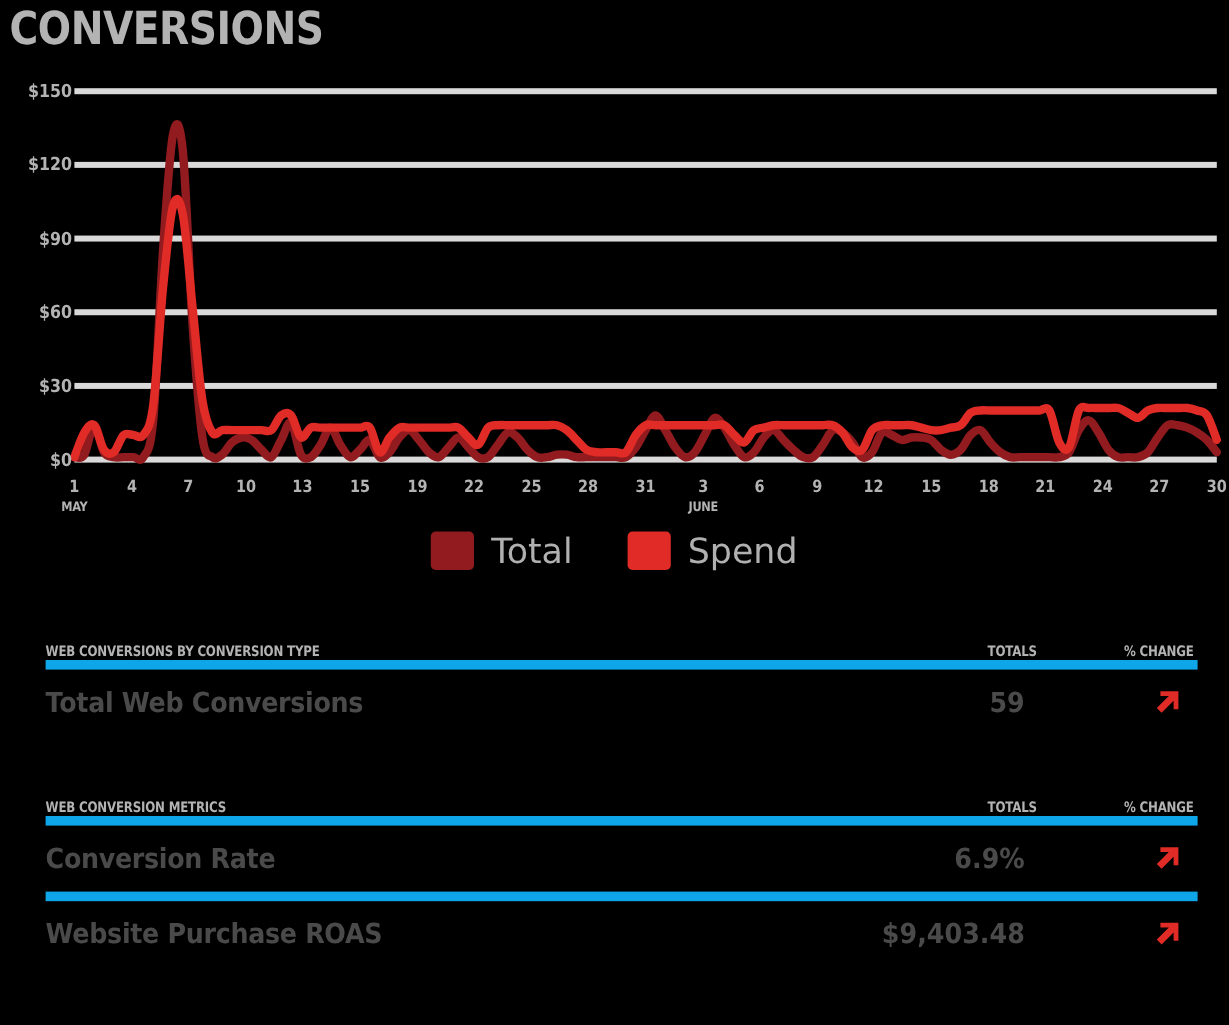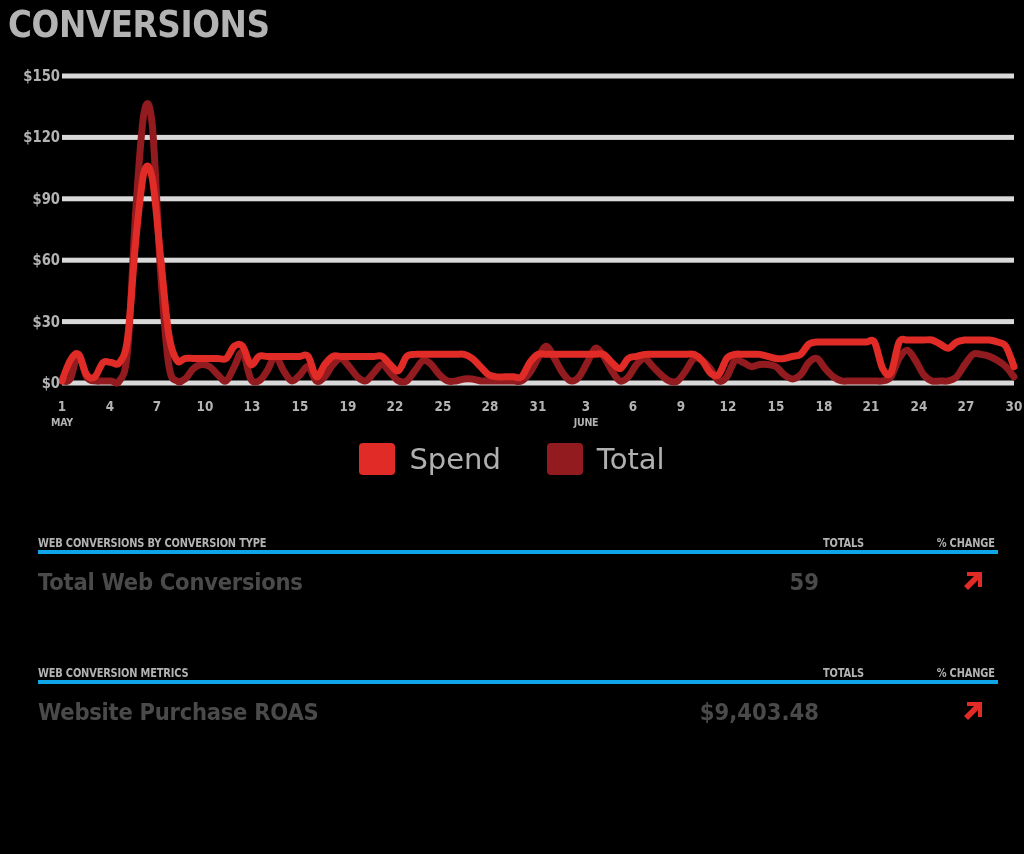--- a/index.html
+++ b/index.html
@@ -121,22 +121,21 @@
     transform: scaleX(0.82);
   }
   .th-name { flex: 1; transform-origin: left bottom; }
   .th-totals { width: 140px; text-align: right; transform-origin: right bottom; }
   .th-change { width: 130px; text-align: right; transform-origin: right bottom; padding-right: 4px;}
 
   .row {
     display: flex;
     align-items: center;
     height: 55px;
-    border-top: 4px solid #0ea5e9;
-    gap: 35px;
+    border-top: 8px solid #0ea5e9;
   }
   .cell-name {
     flex: 1;
     font-size: 23px;
     font-weight: bold;
     color: #4a4a4a;
     font-family: "DejaVu Sans", sans-serif;
     letter-spacing: -0.3px;
     transform: scaleX(0.92);
     transform-origin: left center;
@@ -210,26 +209,26 @@
       <div class="xlabel" style="left: 793.6px; width: 60px; top: 340px;"><span>18</span></div>
       <div class="xlabel" style="left: 841.2px; width: 60px; top: 340px;"><span>21</span></div>
       <div class="xlabel" style="left: 888.8px; width: 60px; top: 340px;"><span>24</span></div>
       <div class="xlabel" style="left: 936.4px; width: 60px; top: 340px;"><span>27</span></div>
       <div class="xlabel" style="left: 984px; width: 60px; top: 340px;"><span>30</span></div>
     </div>
 </div>
 
 <div id="legend">
     <div class="legend-item">
+      <div class="legend-swatch" style="background: rgb(145, 27, 30);"></div>
+      <div class="legend-label">Total</div>
+    </div>
+    <div class="legend-item">
       <div class="legend-swatch" style="background: rgb(224, 43, 38);"></div>
       <div class="legend-label">Spend</div>
-    </div>
-    <div class="legend-item">
-      <div class="legend-swatch" style="background: rgb(145, 27, 30);"></div>
-      <div class="legend-label">Total</div>
     </div>
   </div>
 
 <div id="table-conversions" class="table-block">
   <div class="table-head">
     <div class="th th-name">WEB CONVERSIONS BY CONVERSION TYPE</div>
     <div class="th th-totals">TOTALS</div>
     <div class="th th-change">% CHANGE</div>
   </div>
   <div class="table-body">
@@ -246,20 +245,29 @@
 </div>
 
 <div id="table-metrics" class="table-block">
   <div class="table-head">
     <div class="th th-name">WEB CONVERSION METRICS</div>
     <div class="th th-totals">TOTALS</div>
     <div class="th th-change">% CHANGE</div>
   </div>
   <div class="table-body">
       <div class="row">
+        <div class="cell-name">Conversion Rate</div>
+        <div class="cell-total">6.9%</div>
+        <div class="cell-change">
+          <svg width="26" height="26" viewBox="0 0 26 26" class="arrow-up">
+            <path d="M10 21 L20 11 L20 18 L24 18 L24 3 L9 3 L9 7 L16 7 L6 17 Z" fill="#e02b26"></path>
+          </svg>
+        </div>
+      </div>
+      <div class="row">
         <div class="cell-name">Website Purchase ROAS</div>
         <div class="cell-total">$9,403.48</div>
         <div class="cell-change">
           <svg width="26" height="26" viewBox="0 0 26 26" class="arrow-up">
             <path d="M10 21 L20 11 L20 18 L24 18 L24 3 L9 3 L9 7 L16 7 L6 17 Z" fill="#e02b26"></path>
           </svg>
         </div>
       </div>
     </div>
 </div>

